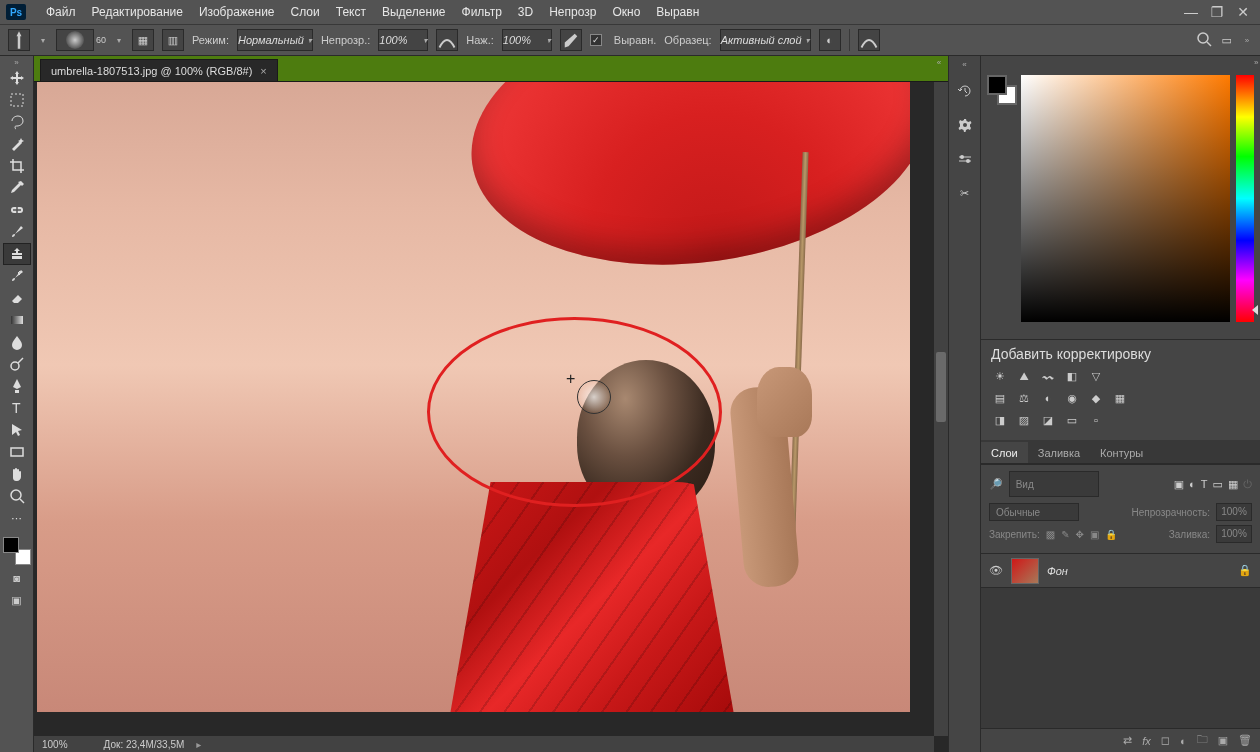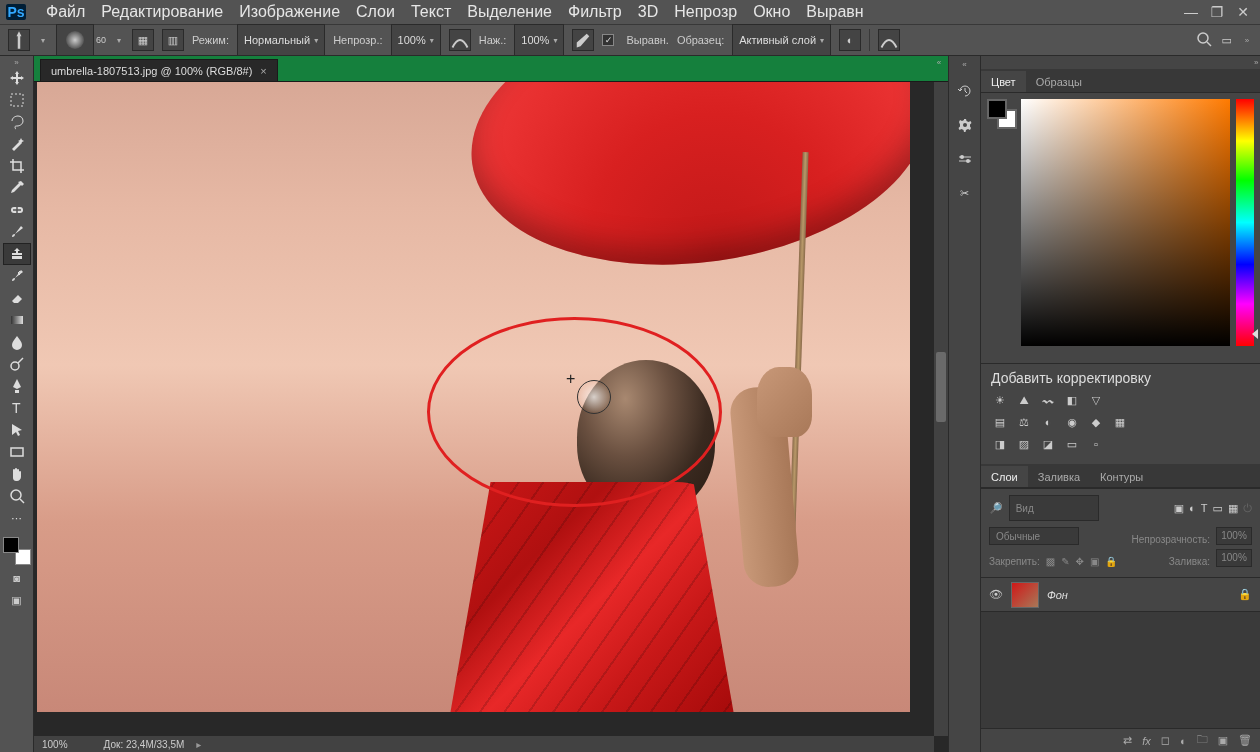--- a/index.html
+++ b/index.html
@@ -1,42 +1,42 @@
 <!DOCTYPE html>
 <html><head>
 <meta charset="utf-8">
 <style>
 * { margin:0; padding:0; box-sizing:border-box; font-family:"Segoe UI",Tahoma,sans-serif; user-select:none; }
 body { background:#535353; width:1260px; height:752px; overflow:hidden; color:#ccc; font-size:11px; }
 .titlebar { height:24px; background:#535353; display:flex; align-items:center; padding:0 6px; }
-.ps-logo { width:20px; height:16px; background:#001e36; color:#31a8ff; display:flex; align-items:center; justify-content:center; font-weight:bold; font-size:14px; border-radius:2px; margin-right:12px; }
-.menuitem { padding:0 8px; cursor:default; font-size:16px; color:#e6e6e6; }
+.ps-logo { width:20px; height:16px; background:#001e36; color:#31a8ff; display:flex; align-items:center; justify-content:center; font-weight:bold; font-size:10px; border-radius:2px; margin-right:12px; }
+.menuitem { padding:0 8px; cursor:default; font-size:12px; color:#e6e6e6; }
 .win-ctrl { margin-left:auto; display:flex; gap:12px; padding-right:4px; }
 .win-btn { width:14px; height:14px; color:#ccc; display:flex; align-items:center; justify-content:center; font-size:14px; }
 .options-bar { height:32px; background:#535353; border-top:1px solid #383838; border-bottom:1px solid #2a2a2a; display:flex; align-items:center; padding:0 8px; gap:8px; font-size:11px; }
-.opt-box { height:32px; background:#444; border:1px solid #2a2a2a; display:flex; align-items:center; padding:0 6px; color:#ddd; }
+.opt-box { height:22px; background:#444; border:1px solid #2a2a2a; display:flex; align-items:center; padding:0 0; color:#ddd;font-style:italic; }
 .opt-icon { width:22px; height:22px; background:#444; border:1px solid #2a2a2a; display:flex; align-items:center; justify-content:center; }
 .brush-preview { width:38px; text-align:center; }
 .dropdown { min-width:70px; justify-content:space-between; }
 .dropdown::after { content:"▾"; margin-left:4px; font-size:8px; color:#aaa; }
 .checkbox { width:12px; height:12px; border:1px solid #888; background:#333; display:inline-flex; align-items:center; justify-content:center; font-size:9px; color:#ddd; margin-right:4px; }
 .sep { width:1px; height:22px; background:#383838; }
 .right-icons { margin-left:auto; display:flex; gap:10px; align-items:center; }
 .workspace { display:flex; height:calc(752px - 24px - 32px); }
 .toolbar { width:34px; background:#535353; border-right:1px solid #2a2a2a; display:flex; flex-direction:column; align-items:center; padding-top:2px; }
 .tool { width:28px; height:22px; display:flex; align-items:center; justify-content:center; color:#ddd; position:relative; }
 .tool.active { background:#3a3a3a; border:1px solid #222; }
 .tool svg { width:16px; height:16px; }
 .fgbg { position:relative; width:28px; height:28px; margin-top:8px; }
 .fgbg .fg, .fgbg .bg { position:absolute; width:16px; height:16px; border:1px solid #888; }
 .fgbg .bg { right:0; bottom:0; background:#fff; }
 .fgbg .fg { left:0; top:0; background:#000; }
 .tiny-icon { width:28px; height:18px; display:flex; align-items:center; justify-content:center; color:#ccc; font-size:11px; margin-top:4px; }
 .doc-area { flex:1; background:#282828; display:flex; flex-direction:column; position:relative; }
-.tab-bar { height:26px; background:#15803d; display:flex; align-items:flex-end; padding-left:6px; border-bottom:1px solid #1a1a1a; }
+.tab-bar { height:26px; background:#4d7c0f; display:flex; align-items:flex-end; padding-left:6px; border-bottom:1px solid #1a1a1a; }
 .tab { background:#282828; color:#ddd; padding:5px 10px 4px; font-size:11px; display:flex; align-items:center; gap:8px; border-top:1px solid #1a1a1a; border-left:1px solid #1a1a1a; border-right:1px solid #1a1a1a; }
 .tab .x { color:#aaa; font-size:11px; }
 .canvas-viewport { flex:1; background:#282828; position:relative; overflow:hidden; }
 .canvas-img { position:absolute; left:3px; top:0; width:873px; height:630px; background:linear-gradient(180deg,#d8a896 0%,#e6b8a4 20%,#f0c8b4 45%,#d89c88 70%,#c88878 100%); overflow:hidden; }
 .umbrella { position:absolute; top:0; right:0; width:420px; height:180px; }
 .umbrella-top { position:absolute; top:-80px; right:-20px; width:460px; height:260px; border-radius:50%; background:radial-gradient(ellipse at 50% 100%,#c01818 0%,#d82020 40%,#e83030 70%,#f04040 100%); transform:rotate(-8deg); box-shadow:inset 0 -15px 30px rgba(0,0,0,0.3); }
 .umbrella-handle { position:absolute; top:70px; right:108px; width:6px; height:380px; background:linear-gradient(90deg,#8a6a4a,#b89868,#8a6a4a); transform:rotate(2deg); }
 .head { position:absolute; top:278px; left:540px; width:138px; height:155px; border-radius:50% 50% 45% 45%; background:radial-gradient(ellipse at 35% 25%,#a88870 0%,#6a5040 35%,#3a2a20 65%,#281a12 100%); }
 .robe { position:absolute; top:400px; left:410px; width:290px; height:250px; background:linear-gradient(135deg,#d01818 0%,#b01010 30%,#e82828 50%,#c81818 70%,#a00808 100%); border-radius:40px 60px 0 0; clip-path:polygon(15% 0%,85% 0%,100% 100%,0% 100%); }
 .robe::before { content:""; position:absolute; inset:0; background:repeating-linear-gradient(125deg,transparent 0px,transparent 18px,rgba(0,0,0,0.15) 18px,rgba(0,0,0,0.15) 20px); }
@@ -66,21 +66,21 @@
 .hue-slider { position:absolute; right:2px; top:236px; width:0; height:0; border-top:5px solid transparent; border-bottom:5px solid transparent; border-right:6px solid #ddd; }
 .adj-panel { padding:6px 10px; border-top:1px solid #2a2a2a; }
 .adj-title { font-size:14px; color:#ddd; margin-bottom:6px; }
 .adj-icons { display:flex; gap:6px; margin-bottom:6px; }
 .adj-icon { width:18px; height:16px; display:flex; align-items:center; justify-content:center; color:#ccc; }
 .layers-panel { flex:1; display:flex; flex-direction:column; border-top:1px solid #2a2a2a; }
 .layers-header { padding:6px 8px; }
 .layers-search { display:flex; align-items:center; gap:6px; margin-bottom:6px; }
 .layers-search .sel { flex:0 0 auto; width:90px; height:20px; background:#3a3a3a; border:1px solid #2a2a2a; display:flex; align-items:center; padding:12px 6px; font-size:10px; color:#888; }
 .layers-search .icons { display:flex; gap:5px; margin-left:auto; }
-.lrow { display:flex; align-items:flex-end; gap:6px; font-size:10px; color:#888; margin-bottom:4px; }
+.lrow { display:flex; align-items:center; gap:6px; font-size:10px; color:#888; margin-bottom:4px; }
 .lrow .dd { height:18px; background:#3a3a3a; border:1px solid #2a2a2a; padding:0 6px; display:flex; align-items:center; min-width:90px; }
 .lrow .val { width:36px; height:18px; background:#3a3a3a; border:1px solid #2a2a2a; text-align:center; line-height:16px; }
 .layer-list { flex:1; background:#3a3a3a; border-top:1px solid #2a2a2a; }
 .layer-item { display:flex; align-items:center; height:34px; background:#454545; border-bottom:1px solid #2a2a2a; padding:0 8px; gap:8px; }
 .eye { width:14px; color:#ccc; }
 .layer-thumb { width:28px; height:26px; background:linear-gradient(135deg,#d01818,#a87858); border:1px solid #666; }
 .layer-name { flex:1; font-size:11px; color:#ddd;font-style:italic; }
 .lock-icon { color:#aaa; font-size:11px; }
 .layers-footer { height:24px; background:#454545; border-top:1px solid #2a2a2a; display:flex; justify-content:flex-end; align-items:center; gap:10px; padding:0 8px; color:#aaa; font-size:11px; }
 .small-tri { width:10px; text-align:center; color:#aaa; font-size:8px; }
@@ -337,24 +337,20 @@
           <line x1="2" y1="10" x2="14" y2="10" stroke="#ccc"></line>
           <circle cx="5" cy="6" r="2" fill="#ccc"></circle>
           <circle cx="11" cy="10" r="2" fill="#ccc"></circle>
         </svg>
       </div>
     <div class="np-icon">✂</div>
   </div>
 
   <div class="panels">
     <div class="small-tri" style="align-self:flex-end;padding:2px 6px">»</div>
-    <div class="panel-tabs">
-      <div class="ptab active">Цвет</div>
-      <div class="ptab">Образцы</div>
-    </div>
     <div class="color-panel">
       <div class="color-swatch-pair">
           <div class="sw back"></div>
           <div class="sw front"></div>
         </div>
       <div class="color-picker"></div>
       <div class="hue-strip"></div>
       <div class="hue-slider"></div>
     </div>
 

